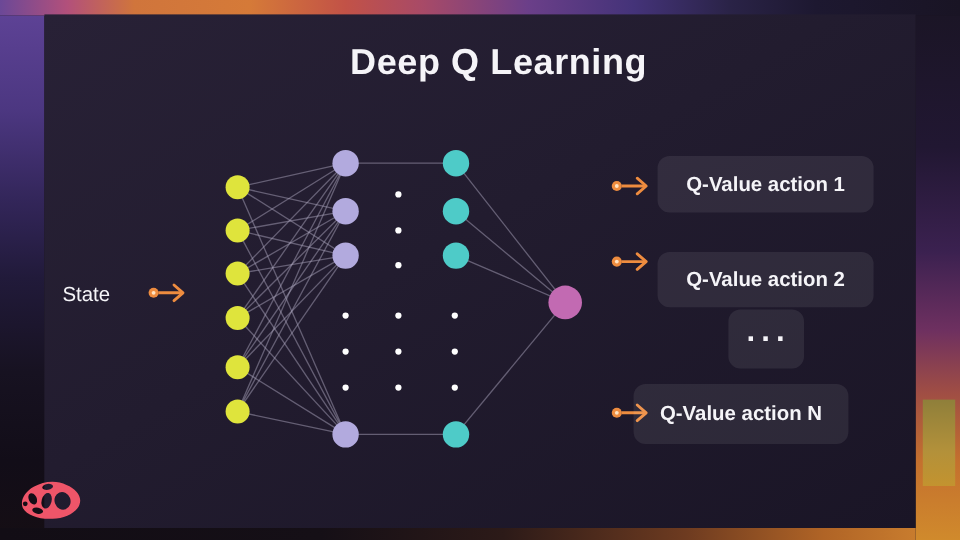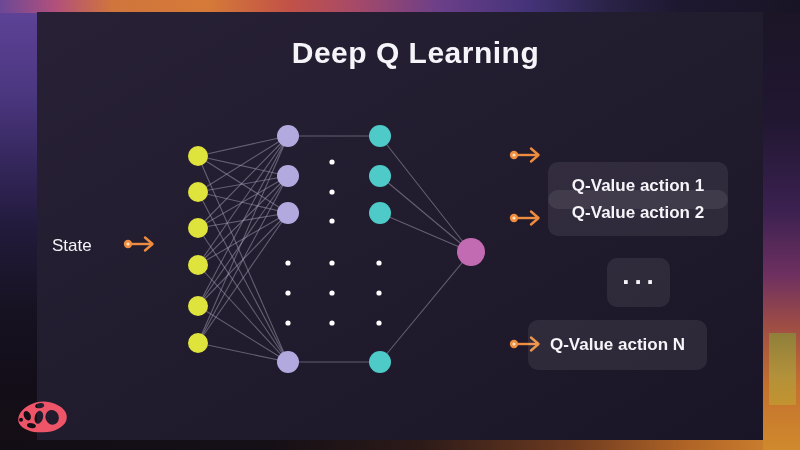--- a/index.html
+++ b/index.html
@@ -34,22 +34,22 @@
     text-align:left; font-size:17px; font-weight:400; }
   .arrow { position:absolute; width:36px; height:18px; color:var(--arrow,#ee8c3f); display:block; }
   .arrow-state { left:122px; top:235px; }
   .arrow-q1 { left:508px; top:146px; }
   .arrow-q2 { left:508px; top:209px; }
   .arrow-qn { left:508px; top:335px; }
   
   .qbox { position:absolute; background:var(--box-bg, rgba(255,255,255,0.08));
     border-radius:10px; display:flex; align-items:center; justify-content:center;
     font-size:17px; font-weight:700; color:var(--text,#f5f4f8); }
-  .qbox-1 { left:548px; top:130px; width:180px; height:47px;margin-top:32px; }
-  .qbox-2 { left:548px; top:190px; width:180px; height:46px; }
+  .qbox-1 { left:548px; top:130px; width:180px; height:47px; }
+  .qbox-2 { left:548px; top:210px; width:180px; height:46px; }
   .qbox-ellipsis { left:607px; top:258px; width:63px; height:49px; }
   .qbox-ellipsis span { font-size:26px; font-weight:800; letter-spacing:5px; position:relative; top:-7px; left:2px; }
   .qbox-n { left:528px; top:320px; width:179px; height:50px; }
   
   .logo { position:absolute; left:14px; top:395px; width:58px; height:43px; }
 </style>
 </head>
 <body>
 
 <div class="bg-top"></div>

